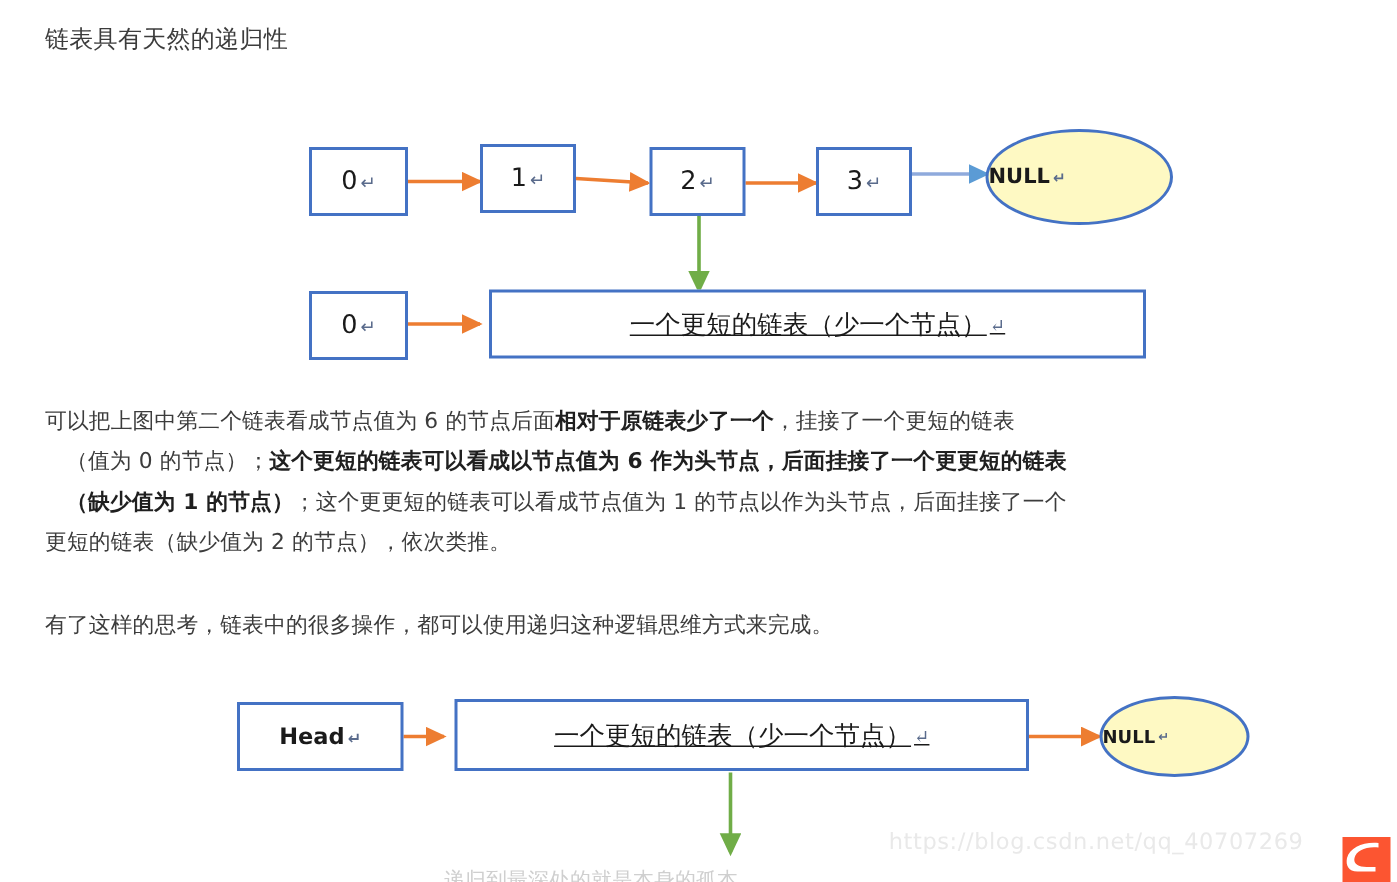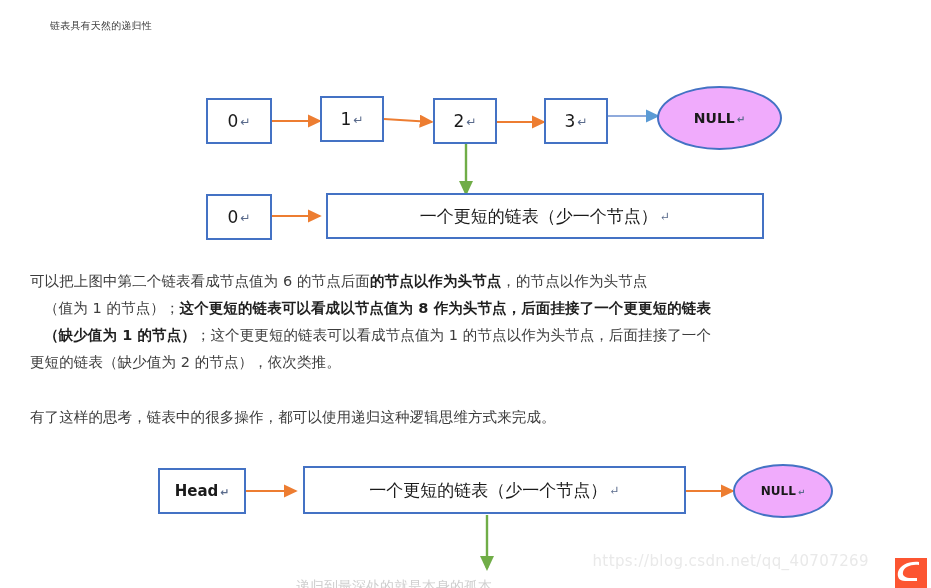--- a/index.html
+++ b/index.html
@@ -15,26 +15,25 @@
     font-family: "DejaVu Sans", "Liberation Sans", sans-serif;
     color: #2b2b2b;
     position: relative;
   }
 
   
   .page-title {
     position: absolute;
     left: 30px;
     top: 16px;
-    font-size: 10px;
+    font-size: 16px;
     line-height: 20px;
     color: #3c3c3c;
     letter-spacing: 0.2px;
     white-space: nowrap;
-    margin-left: 20px;
   }
 
   
   .diagram {
     position: absolute;
     left: 0;
     width: 931px;
   }
   .diagram svg { display: block; }
 
@@ -44,30 +43,31 @@
     background: #ffffff;
     border: 2.5px solid #4472C4;
     display: flex;
     align-items: center;
     justify-content: center;
     font-family: "DejaVu Sans", "Liberation Sans", sans-serif;
     color: #1a1a1a;
   }
   .node-box.wide {
     font-family: "DejaVu Serif", "Liberation Serif", serif;
+    text-decoration: underline;
   }
   .node-ellipse {
     position: absolute;
     box-sizing: border-box;
-    background: #f0abfc;
+    background: #fef9c3;
     border: 2.5px solid #4472C4;
     border-radius: 50%;
     display: flex;
     align-items: center;
-    justify-content: center;
+    justify-content: flex-start;
     color: #1a1a1a;
   }
   .ret {
     font-size: 0.72em;
     color: #5a6b8c;
     margin-left: 2px;
     position: relative;
     top: 1px;
   }
 
@@ -184,22 +184,22 @@
       <span class="ret">↵</span>
   </div>
 
   <div class="node-box wide" style="left:326px;top:193px;width:438px;height:46px;font-size:17px;">
     <span>一个更短的链表（少一个节点）</span>
       <span class="ret">↵</span>
   </div>
 </div>
 
 <div class="para" style="top:268px;">
-  <span class="ln"><span>可以把上图中第二个链表看成节点值为 6 的节点后面</span><span class="b">的节点以作为头节点</span><span>，的节点以作为头节点</span></span>
-  <span class="ln ind"><span>（值为 1 的节点）；</span><span class="b">这个更短的链表可以看成以节点值为 8 作为头节点，后面挂接了一个更更短的链表</span></span>
+  <span class="ln"><span>可以把上图中第二个链表看成节点值为 6 的节点后面</span><span class="b">相对于原链表少了一个</span><span>，挂接了一个更短的链表</span></span>
+  <span class="ln ind"><span>（值为 0 的节点）；</span><span class="b">这个更短的链表可以看成以节点值为 6 作为头节点，后面挂接了一个更更短的链表</span></span>
   <span class="ln ind"><span class="b">（缺少值为 1 的节点）</span><span>；这个更更短的链表可以看成节点值为 1 的节点以作为头节点，后面挂接了一个</span></span>
   <span class="ln">更短的链表（缺少值为 2 的节点），依次类推。</span>
 </div>
 
 <div class="para" style="top:404px;">
   <span class="ln">有了这样的思考，链表中的很多操作，都可以使用递归这种逻辑思维方式来完成。</span>
 </div>
 
 <div class="diagram" style="top:440px;height:148px;">
 
@@ -213,21 +213,21 @@
       </marker>
     </defs>
 
     <line x1="246" y1="51" x2="296" y2="51" stroke="#ED7D31" stroke-width="2.2" marker-end="url(#ah-orange2)"></line>
 
     <line x1="686" y1="51" x2="733" y2="51" stroke="#ED7D31" stroke-width="2.2" marker-end="url(#ah-orange2)"></line>
 
     <line x1="487" y1="75" x2="487" y2="128" stroke="#70AD47" stroke-width="2.4" marker-end="url(#ah-green2)"></line>
   </svg>
 
-  <div class="node-box" style="left:158px;top:28px;width:88px;height:46px;font-size:15px;font-weight:600;">
+  <div class="node-box" style="left:158px;top:28px;width:111px;height:46px;font-size:15px;font-weight:600;">
     <span>Head</span>
       <span class="ret">↵</span>
   </div>
 
   <div class="node-box wide" style="left:303px;top:26px;width:383px;height:48px;font-size:17px;">
     <span>一个更短的链表（少一个节点）</span>
       <span class="ret">↵</span>
   </div>
 
   <div class="node-ellipse" style="left:733px;top:24px;width:100px;height:54px;font-size:12px;font-weight:600;">

